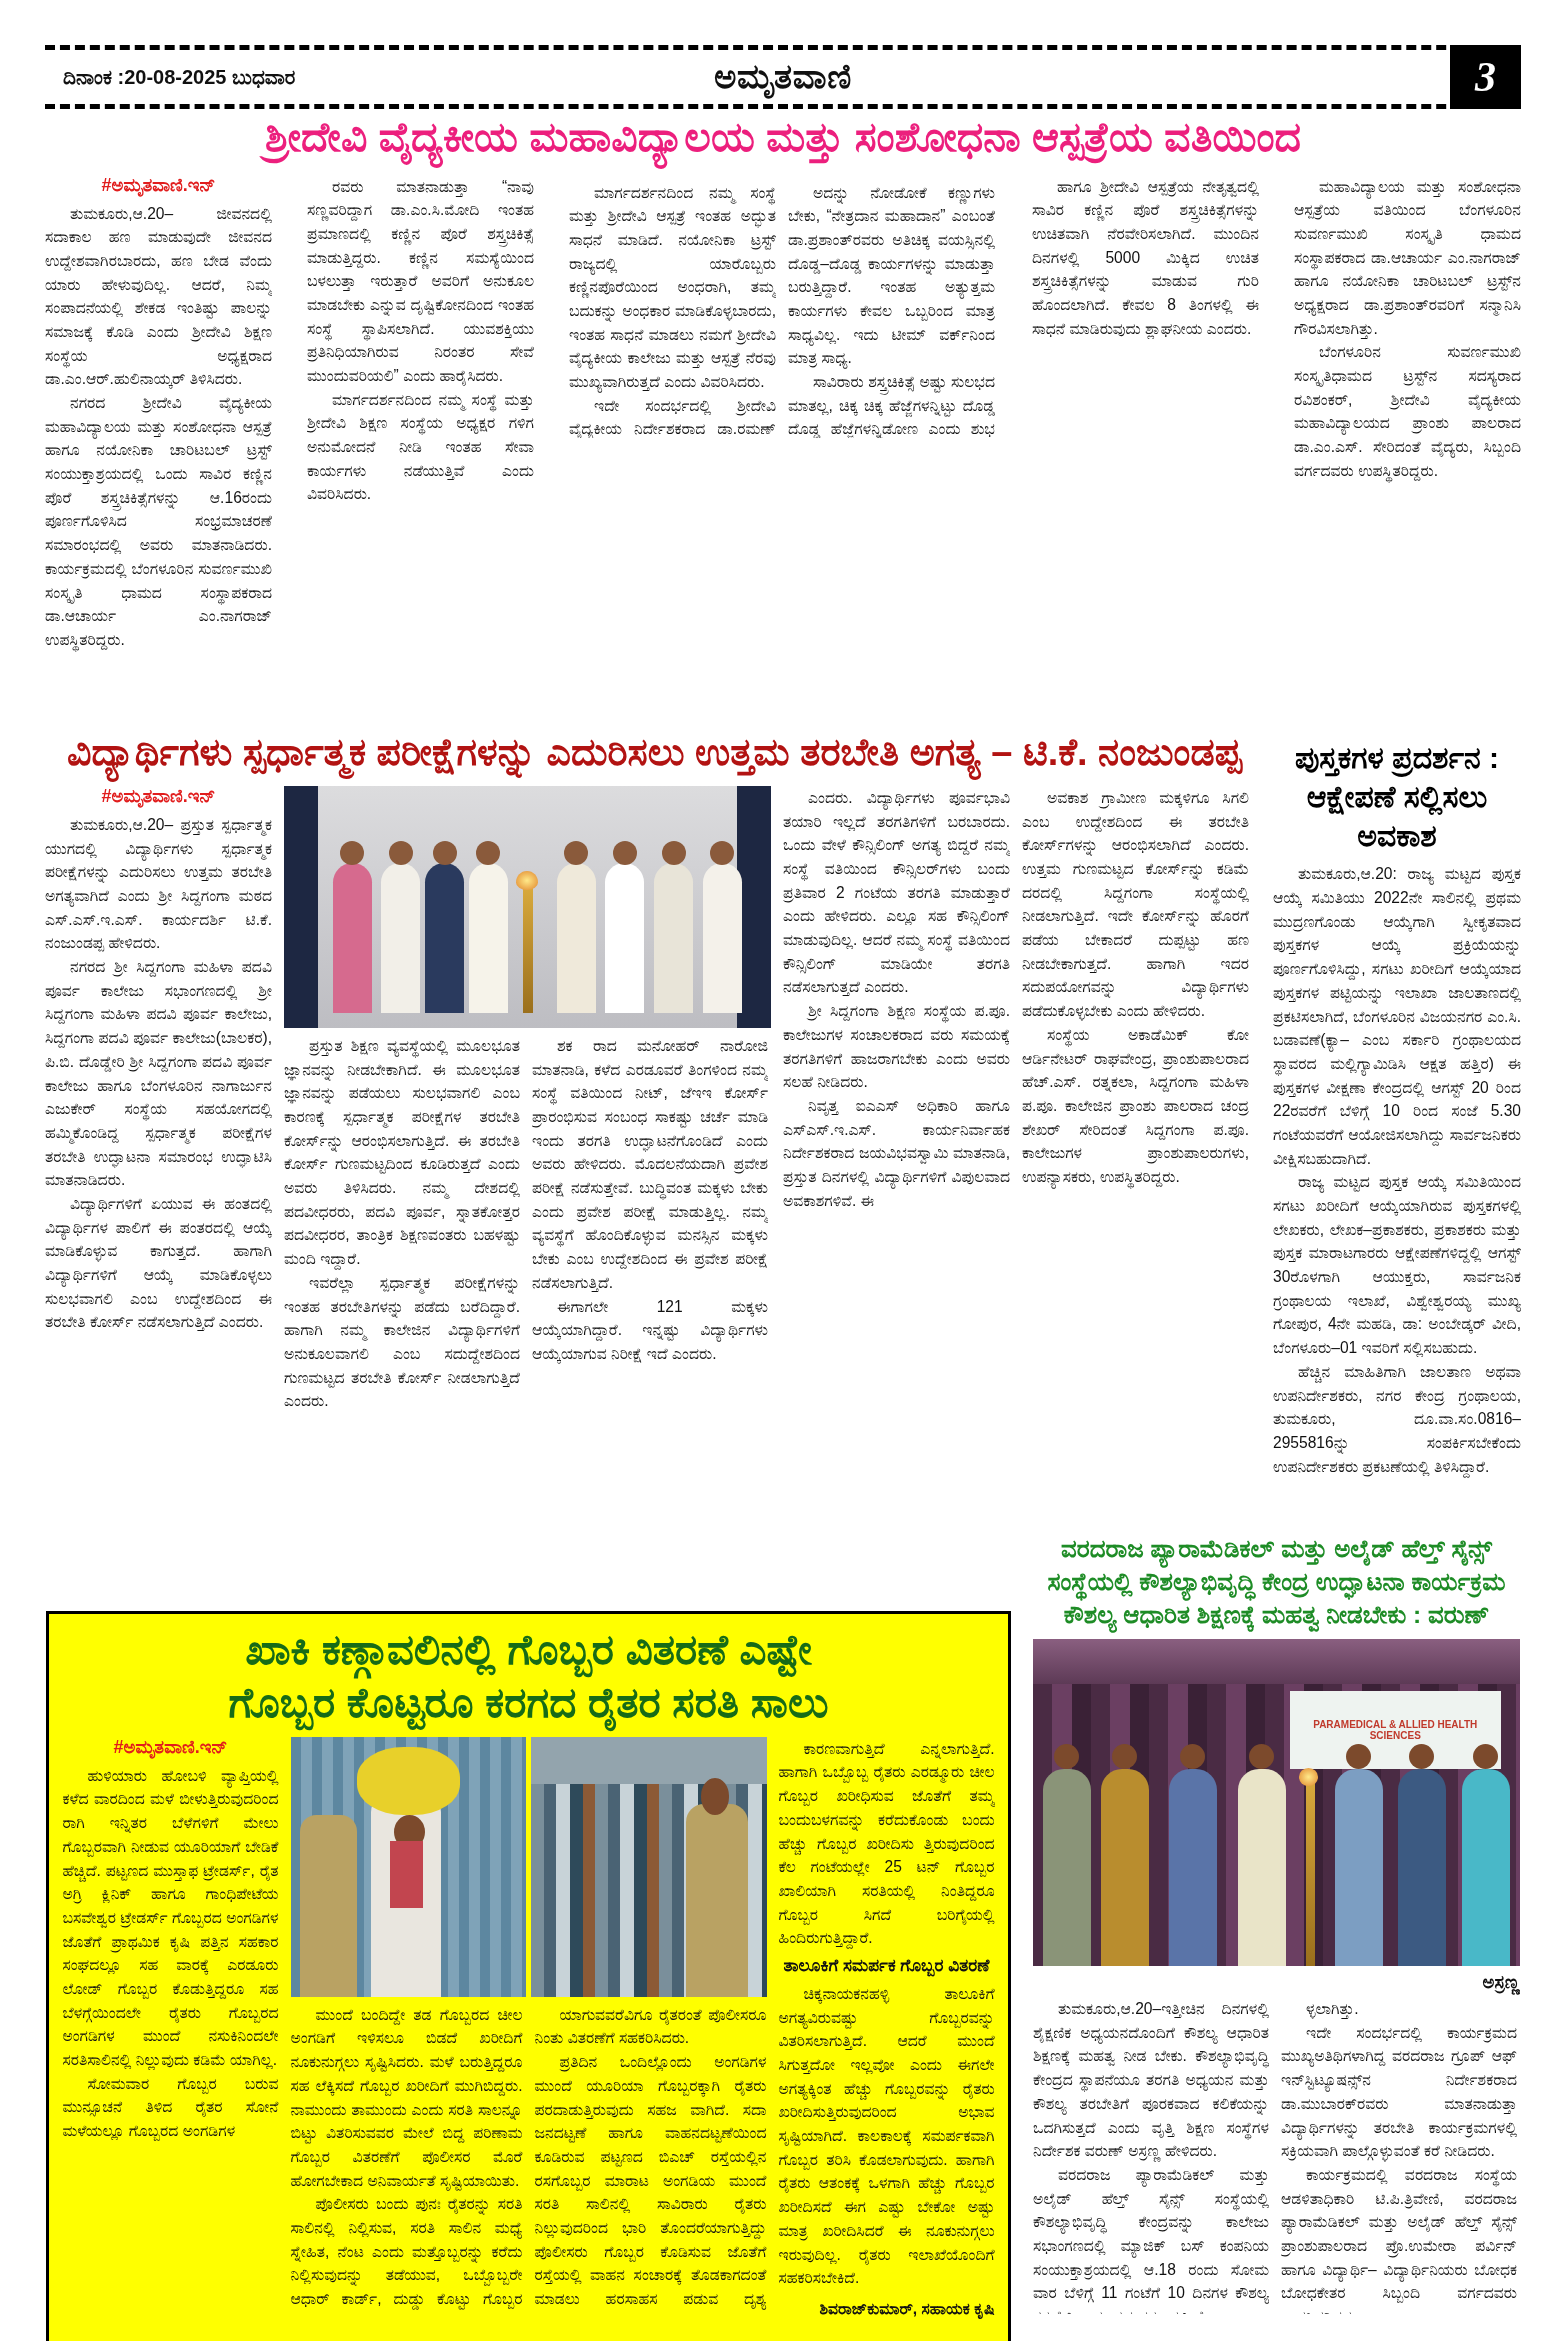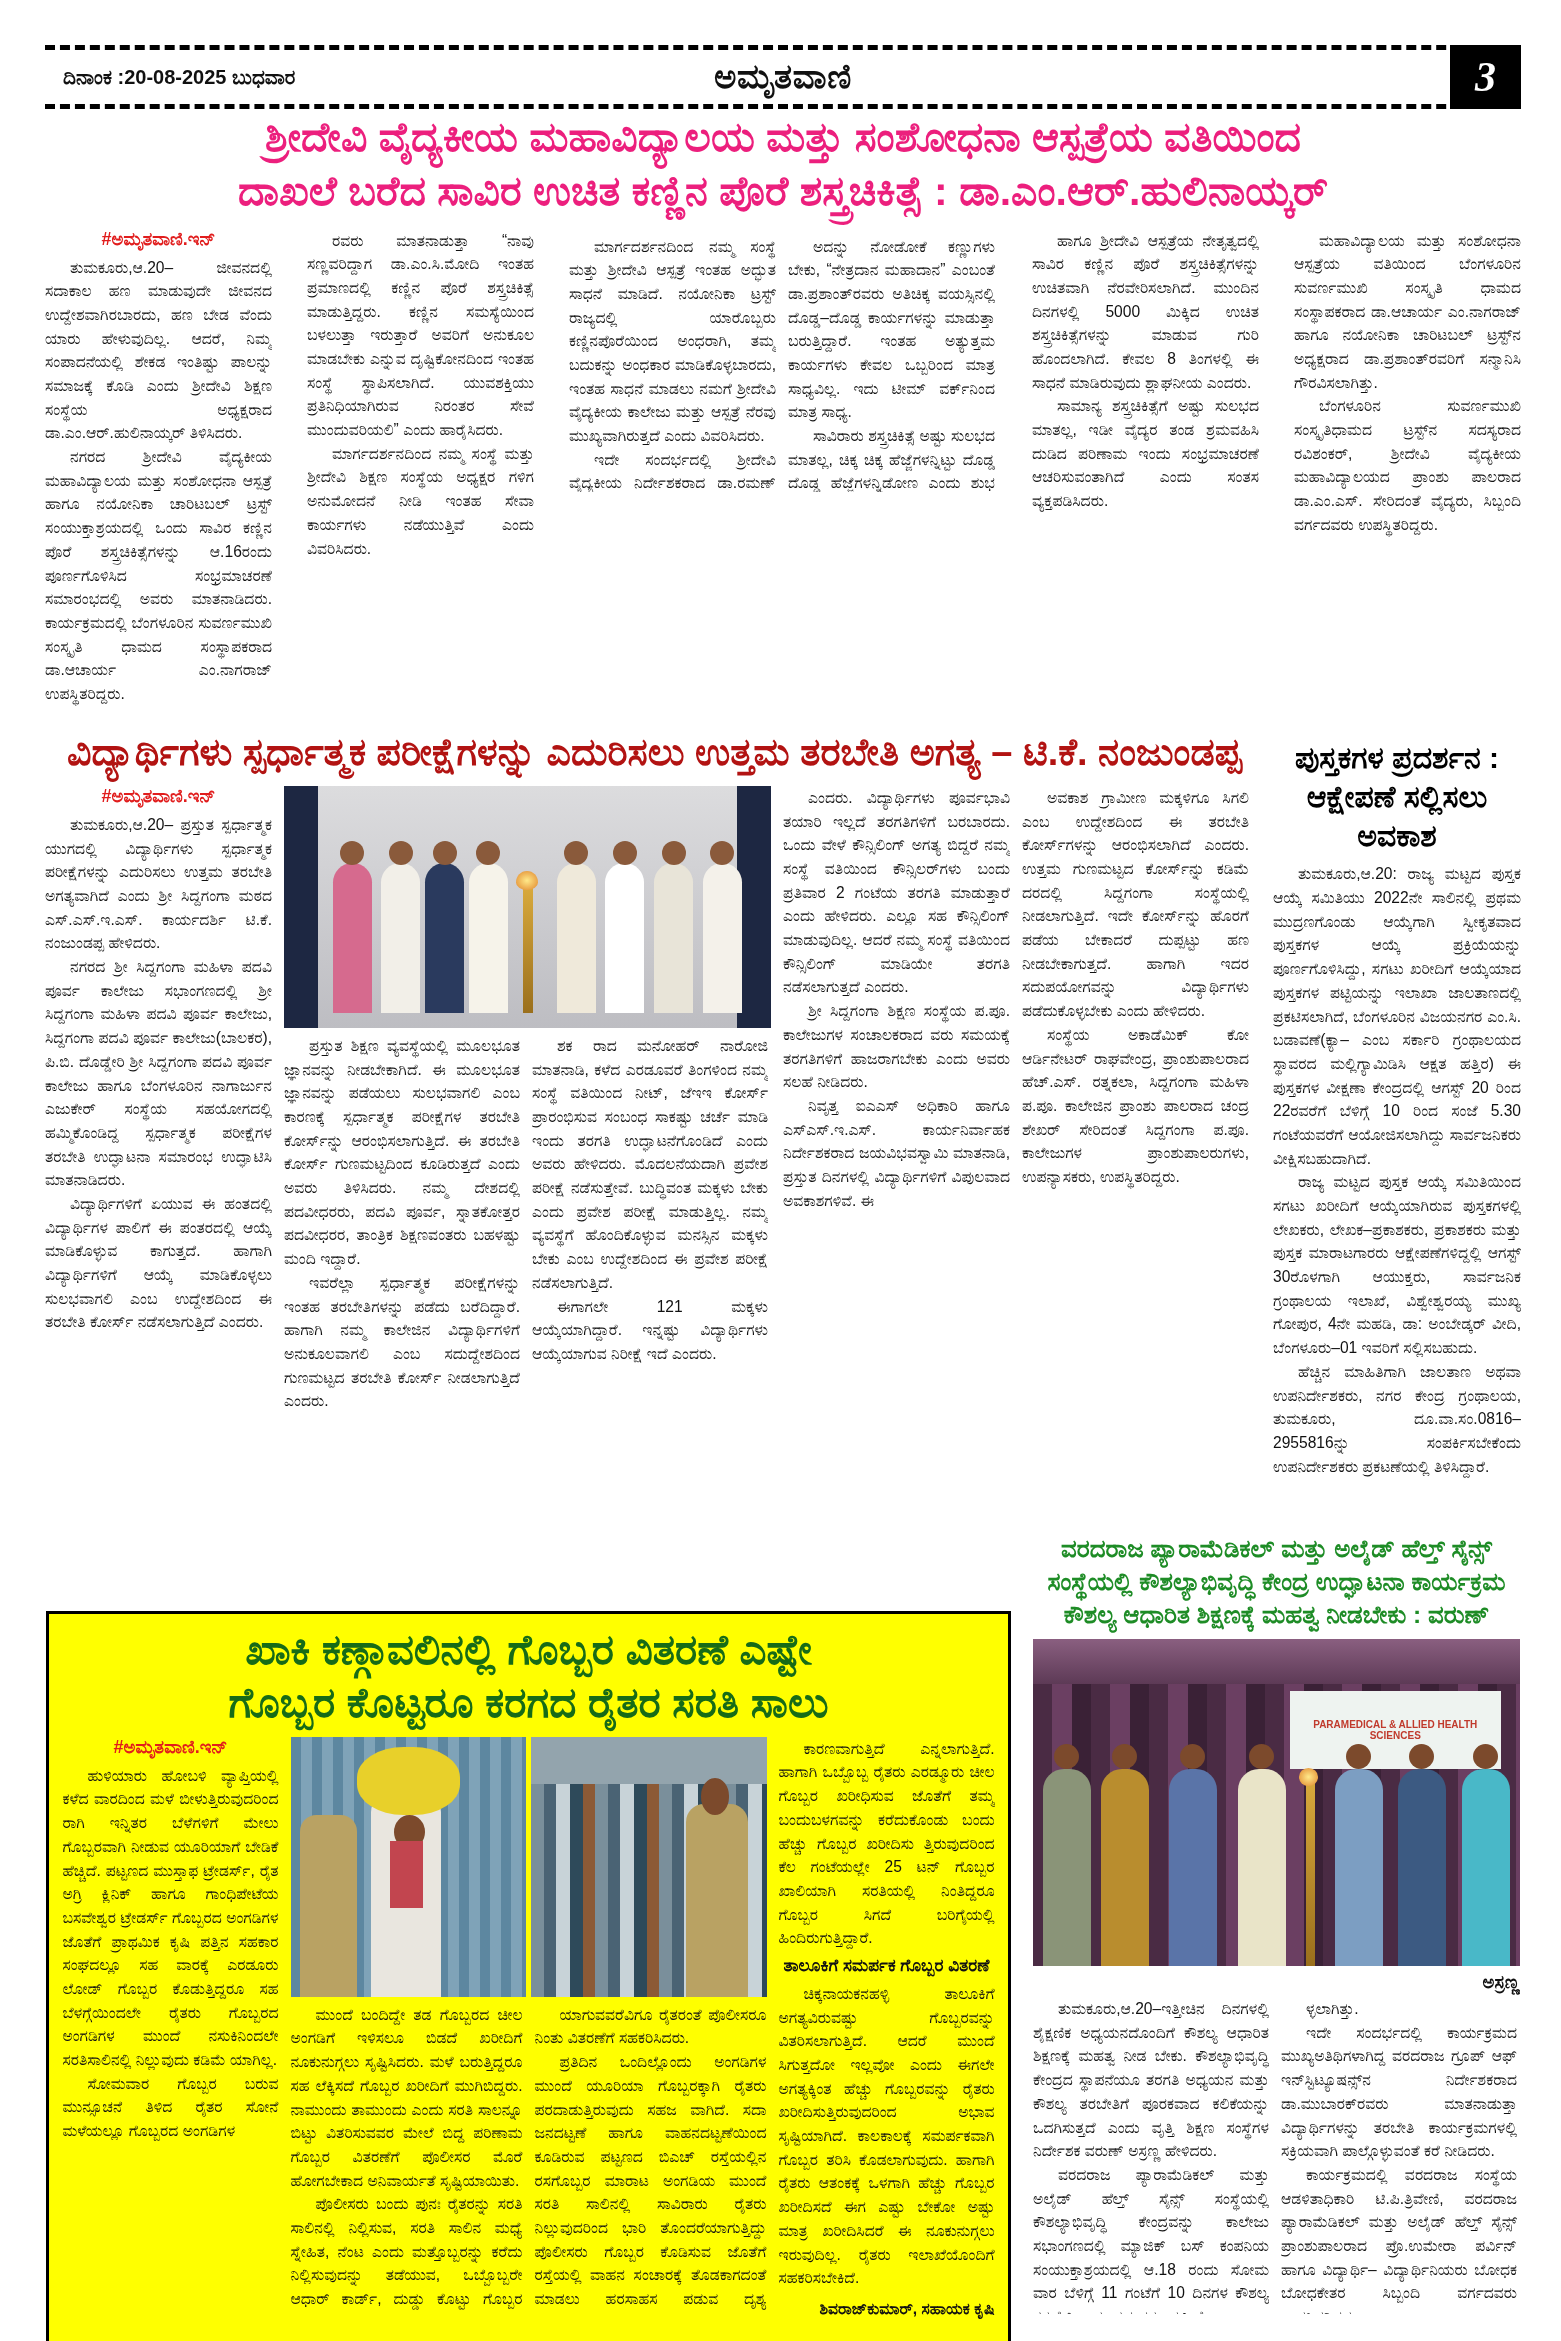--- a/index.html
+++ b/index.html
@@ -104,21 +104,20 @@
 
   <div class="hdr">
     <div class="hdr-date">ದಿನಾಂಕ :20-08-2025 ಬುಧವಾರ</div>
     <div class="hdr-title">ಅಮೃತವಾಣಿ</div>
     <div class="hdr-page">3</div>
   </div>
 
   <section class="a1">
     <h1 class="a1-head">
       <span>ಶ್ರೀದೇವಿ ವೈದ್ಯಕೀಯ ಮಹಾವಿದ್ಯಾಲಯ ಮತ್ತು ಸಂಶೋಧನಾ ಆಸ್ಪತ್ರೆಯ ವತಿಯಿಂದ</span><br>
-      <span>ದಾಖಲೆ ಬರೆದ ಸಾವಿರ ಉಚಿತ ಕಣ್ಣಿನ ಪೊರೆ ಶಸ್ತ್ರಚಿಕಿತ್ಸೆ : ಡಾ.ಎಂ.ಆರ್.ಹುಲಿನಾಯ್ಕರ್</span>
     </h1>
     <div class="a1-body">
       <div class="col c">
         <div class="byline">#ಅಮೃತವಾಣಿ.ಇನ್</div>
         <p class="body">ತುಮಕೂರು,ಆ.20– ಜೀವನದಲ್ಲಿ ಸದಾಕಾಲ ಹಣ ಮಾಡುವುದೇ ಜೀವನದ ಉದ್ದೇಶವಾಗಿರಬಾರದು, ಹಣ ಬೇಡ ವೆಂದು ಯಾರು ಹೇಳುವುದಿಲ್ಲ. ಆದರೆ, ನಿಮ್ಮ ಸಂಪಾದನೆಯಲ್ಲಿ ಶೇಕಡ ಇಂತಿಷ್ಟು ಪಾಲನ್ನು ಸಮಾಜಕ್ಕೆ ಕೊಡಿ ಎಂದು ಶ್ರೀದೇವಿ ಶಿಕ್ಷಣ ಸಂಸ್ಥೆಯ ಅಧ್ಯಕ್ಷರಾದ ಡಾ.ಎಂ.ಆರ್.ಹುಲಿನಾಯ್ಕರ್ ತಿಳಿಸಿದರು.</p>
         <p class="body">ನಗರದ ಶ್ರೀದೇವಿ ವೈದ್ಯಕೀಯ ಮಹಾವಿದ್ಯಾಲಯ ಮತ್ತು ಸಂಶೋಧನಾ ಆಸ್ಪತ್ರೆ ಹಾಗೂ ನಯೋನಿಕಾ ಚಾರಿಟಬಲ್ ಟ್ರಸ್ಟ್ ಸಂಯುಕ್ತಾಶ್ರಯದಲ್ಲಿ ಒಂದು ಸಾವಿರ ಕಣ್ಣಿನ ಪೊರೆ ಶಸ್ತ್ರಚಿಕಿತ್ಸೆಗಳನ್ನು ಆ.16ರಂದು ಪೂರ್ಣಗೊಳಿಸಿದ ಸಂಭ್ರಮಾಚರಣೆ ಸಮಾರಂಭದಲ್ಲಿ ಅವರು ಮಾತನಾಡಿದರು. ಕಾರ್ಯಕ್ರಮದಲ್ಲಿ ಬೆಂಗಳೂರಿನ ಸುವರ್ಣಮುಖಿ ಸಂಸ್ಕೃತಿ ಧಾಮದ ಸಂಸ್ಥಾಪಕರಾದ ಡಾ.ಆಚಾರ್ಯ ಎಂ.ನಾಗರಾಜ್ ಉಪಸ್ಥಿತರಿದ್ದರು.</p>
       </div>
       <div class="col c">
         <p class="body">ರವರು ಮಾತನಾಡುತ್ತಾ “ನಾವು ಸಣ್ಣವರಿದ್ದಾಗ ಡಾ.ಎಂ.ಸಿ.ಮೋದಿ ಇಂತಹ ಪ್ರಮಾಣದಲ್ಲಿ ಕಣ್ಣಿನ ಪೊರೆ ಶಸ್ತ್ರಚಿಕಿತ್ಸೆ ಮಾಡುತ್ತಿದ್ದರು. ಕಣ್ಣಿನ ಸಮಸ್ಯೆಯಿಂದ ಬಳಲುತ್ತಾ ಇರುತ್ತಾರೆ ಅವರಿಗೆ ಅನುಕೂಲ ಮಾಡಬೇಕು ಎನ್ನುವ ದೃಷ್ಟಿಕೋನದಿಂದ ಇಂತಹ ಸಂಸ್ಥೆ ಸ್ಥಾಪಿಸಲಾಗಿದೆ. ಯುವಶಕ್ತಿಯು ಪ್ರತಿನಿಧಿಯಾಗಿರುವ ನಿರಂತರ ಸೇವೆ ಮುಂದುವರಿಯಲಿ” ಎಂದು ಹಾರೈಸಿದರು.</p>
         <p class="body">ಮಾರ್ಗದರ್ಶನದಿಂದ ನಮ್ಮ ಸಂಸ್ಥೆ ಮತ್ತು ಶ್ರೀದೇವಿ ಶಿಕ್ಷಣ ಸಂಸ್ಥೆಯ ಅಧ್ಯಕ್ಷರ ಗಳಿಗ ಅನುಮೋದನೆ ನೀಡಿ ಇಂತಹ ಸೇವಾ ಕಾರ್ಯಗಳು ನಡೆಯುತ್ತಿವೆ ಎಂದು ವಿವರಿಸಿದರು.</p>
@@ -130,21 +129,20 @@
             <p class="body">ಇದೇ ಸಂದರ್ಭದಲ್ಲಿ ಶ್ರೀದೇವಿ ವೈದ್ಯಕೀಯ ನಿರ್ದೇಶಕರಾದ ಡಾ.ರಮಣ್ ಎಂ ಹುಲಿನಾಯ್ಕರ್‌ರವರು ಮಾತನಾಡುತ್ತಾ ಈ ಜಗತ್ತು ಅದ್ಭುತವಾಗಿದೆ ಆದರೆ</p>
           </div>
           <div class="col" style="width:207px;">
             <p class="body">ಅದನ್ನು ನೋಡೋಕೆ ಕಣ್ಣುಗಳು ಬೇಕು, “ನೇತ್ರದಾನ ಮಹಾದಾನ” ಎಂಬಂತೆ ಡಾ.ಪ್ರಶಾಂತ್‌ರವರು ಅತಿಚಿಕ್ಕ ವಯಸ್ಸಿನಲ್ಲಿ ದೊಡ್ಡ–ದೊಡ್ಡ ಕಾರ್ಯಗಳನ್ನು ಮಾಡುತ್ತಾ ಬರುತ್ತಿದ್ದಾರೆ. ಇಂತಹ ಅತ್ಯುತ್ತಮ ಕಾರ್ಯಗಳು ಕೇವಲ ಒಬ್ಬರಿಂದ ಮಾತ್ರ ಸಾಧ್ಯವಿಲ್ಲ. ಇದು ಟೀಮ್ ವರ್ಕ್‌ನಿಂದ ಮಾತ್ರ ಸಾಧ್ಯ.</p>
             <p class="body">ಸಾವಿರಾರು ಶಸ್ತ್ರಚಿಕಿತ್ಸೆ ಅಷ್ಟು ಸುಲಭದ ಮಾತಲ್ಲ, ಚಿಕ್ಕ ಚಿಕ್ಕ ಹೆಜ್ಜೆಗಳನ್ನಿಟ್ಟು ದೊಡ್ಡ ದೊಡ್ಡ ಹೆಜ್ಜೆಗಳನ್ನಿಡೋಣ ಎಂದು ಶುಭ ಹಾರೈಸಿದರು.</p>
           </div>
         </div>
       </div>
       <div class="col c">
         <p class="body">ಹಾಗೂ ಶ್ರೀದೇವಿ ಆಸ್ಪತ್ರೆಯ ನೇತೃತ್ವದಲ್ಲಿ ಸಾವಿರ ಕಣ್ಣಿನ ಪೊರೆ ಶಸ್ತ್ರಚಿಕಿತ್ಸೆಗಳನ್ನು ಉಚಿತವಾಗಿ ನೆರವೇರಿಸಲಾಗಿದೆ. ಮುಂದಿನ ದಿನಗಳಲ್ಲಿ 5000 ಮಿಕ್ಕಿದ ಉಚಿತ ಶಸ್ತ್ರಚಿಕಿತ್ಸೆಗಳನ್ನು ಮಾಡುವ ಗುರಿ ಹೊಂದಲಾಗಿದೆ. ಕೇವಲ 8 ತಿಂಗಳಲ್ಲಿ ಈ ಸಾಧನೆ ಮಾಡಿರುವುದು ಶ್ಲಾಘನೀಯ ಎಂದರು.</p>
-        <p class="body">ಸಾಮಾನ್ಯ ಶಸ್ತ್ರಚಿಕಿತ್ಸೆಗೆ ಅಷ್ಟು ಸುಲಭದ ಮಾತಲ್ಲ, ಇಡೀ ವೈದ್ಯರ ತಂಡ ಶ್ರಮವಹಿಸಿ ದುಡಿದ ಪರಿಣಾಮ ಇಂದು ಸಂಭ್ರಮಾಚರಣೆ ಆಚರಿಸುವಂತಾಗಿದೆ ಎಂದು ಸಂತಸ ವ್ಯಕ್ತಪಡಿಸಿದರು.</p>
       </div>
       <div class="col c">
         <p class="body">ಮಹಾವಿದ್ಯಾಲಯ ಮತ್ತು ಸಂಶೋಧನಾ ಆಸ್ಪತ್ರೆಯ ವತಿಯಿಂದ ಬೆಂಗಳೂರಿನ ಸುವರ್ಣಮುಖಿ ಸಂಸ್ಕೃತಿ ಧಾಮದ ಸಂಸ್ಥಾಪಕರಾದ ಡಾ.ಆಚಾರ್ಯ ಎಂ.ನಾಗರಾಜ್ ಹಾಗೂ ನಯೋನಿಕಾ ಚಾರಿಟಬಲ್ ಟ್ರಸ್ಟ್‌ನ ಅಧ್ಯಕ್ಷರಾದ ಡಾ.ಪ್ರಶಾಂತ್‌ರವರಿಗೆ ಸನ್ಮಾನಿಸಿ ಗೌರವಿಸಲಾಗಿತ್ತು.</p>
         <p class="body">ಬೆಂಗಳೂರಿನ ಸುವರ್ಣಮುಖಿ ಸಂಸ್ಕೃತಿಧಾಮದ ಟ್ರಸ್ಟ್‌ನ ಸದಸ್ಯರಾದ ರವಿಶಂಕರ್, ಶ್ರೀದೇವಿ ವೈದ್ಯಕೀಯ ಮಹಾವಿದ್ಯಾಲಯದ ಪ್ರಾಂಶು ಪಾಲರಾದ ಡಾ.ಎಂ.ಎಸ್. ಸೇರಿದಂತೆ ವೈದ್ಯರು, ಸಿಬ್ಬಂದಿ ವರ್ಗದವರು ಉಪಸ್ಥಿತರಿದ್ದರು.</p>
       </div>
     </div>
   </section>
 
   <section class="a2">
     <h2 class="a2-head">ವಿದ್ಯಾರ್ಥಿಗಳು ಸ್ಪರ್ಧಾತ್ಮಕ ಪರೀಕ್ಷೆಗಳನ್ನು ಎದುರಿಸಲು ಉತ್ತಮ ತರಬೇತಿ ಅಗತ್ಯ – ಟಿ.ಕೆ. ನಂಜುಂಡಪ್ಪ</h2>

